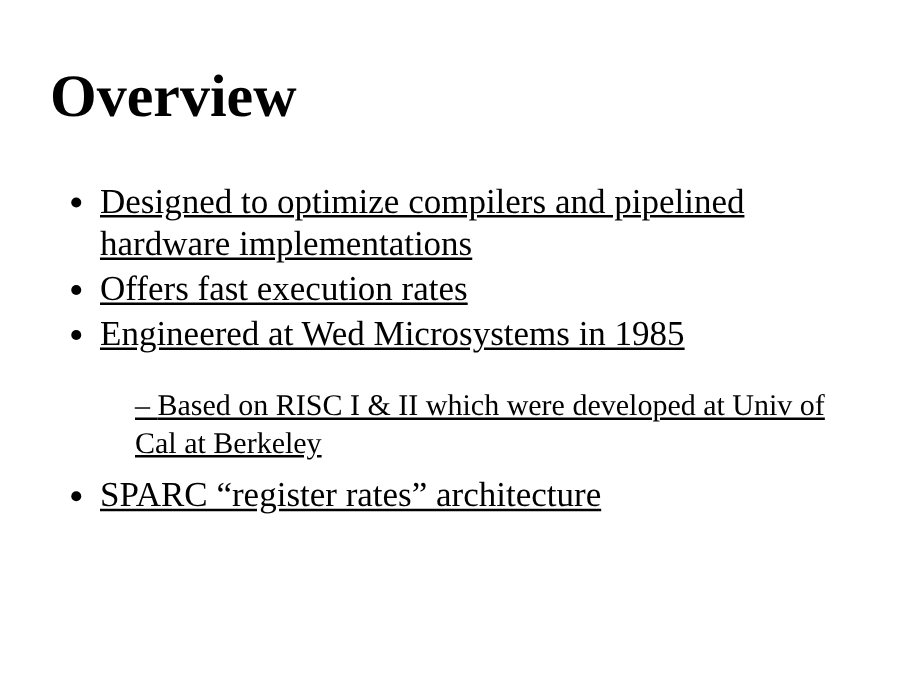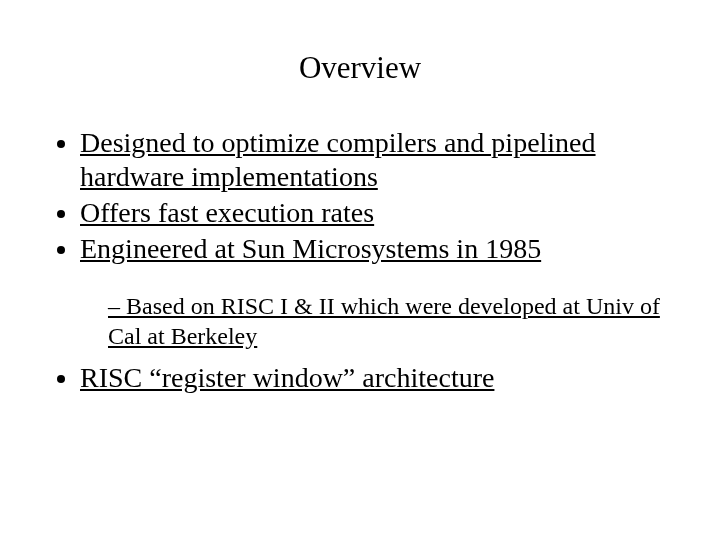--- a/index.html
+++ b/index.html
@@ -11,24 +11,23 @@
     font-family: "Times New Roman", Times, serif;
     color: #000000;
   }
   .slide {
     width: 720px;
     height: 540px;
     box-sizing: border-box;
     padding: 30px 40px 40px 40px;
   }
   .title {
-    text-align: center;
-    font-size: 31px;
+    font-size: 48px;
     margin: 20px 0 40px 0;
-    font-weight: normal;
+    font-weight: bold;
   }
   ul.level1 {
     list-style-type: disc;
     font-size: 28px;
     margin: 0 0 0 12px;
     padding-left: 28px;
     line-height: 1.22;
     text-decoration: underline;
   }
   ul.level1 > li {
@@ -47,20 +46,20 @@
 </style>
 </head>
 <body>
 
 <div class="slide">
   <h1 class="title">Overview</h1>
   <ul class="level1">
     <li>Designed to optimize compilers and pipelined hardware implementations</li>
     <li>Offers fast execution rates</li>
     <li>
-      <span>Engineered at Sun Microsystems in 1985</span>
+      <span>Engineered at Wed Microsystems in 1985</span>
       <ul class="level2">
         <li>Based on RISC I &amp; II which were developed at Univ of Cal at Berkeley</li>
       </ul>
     </li>
-    <li>RISC “register window” architecture</li>
+    <li>SPARC “register rates” architecture</li>
   </ul>
 </div>
 
 </body></html>

